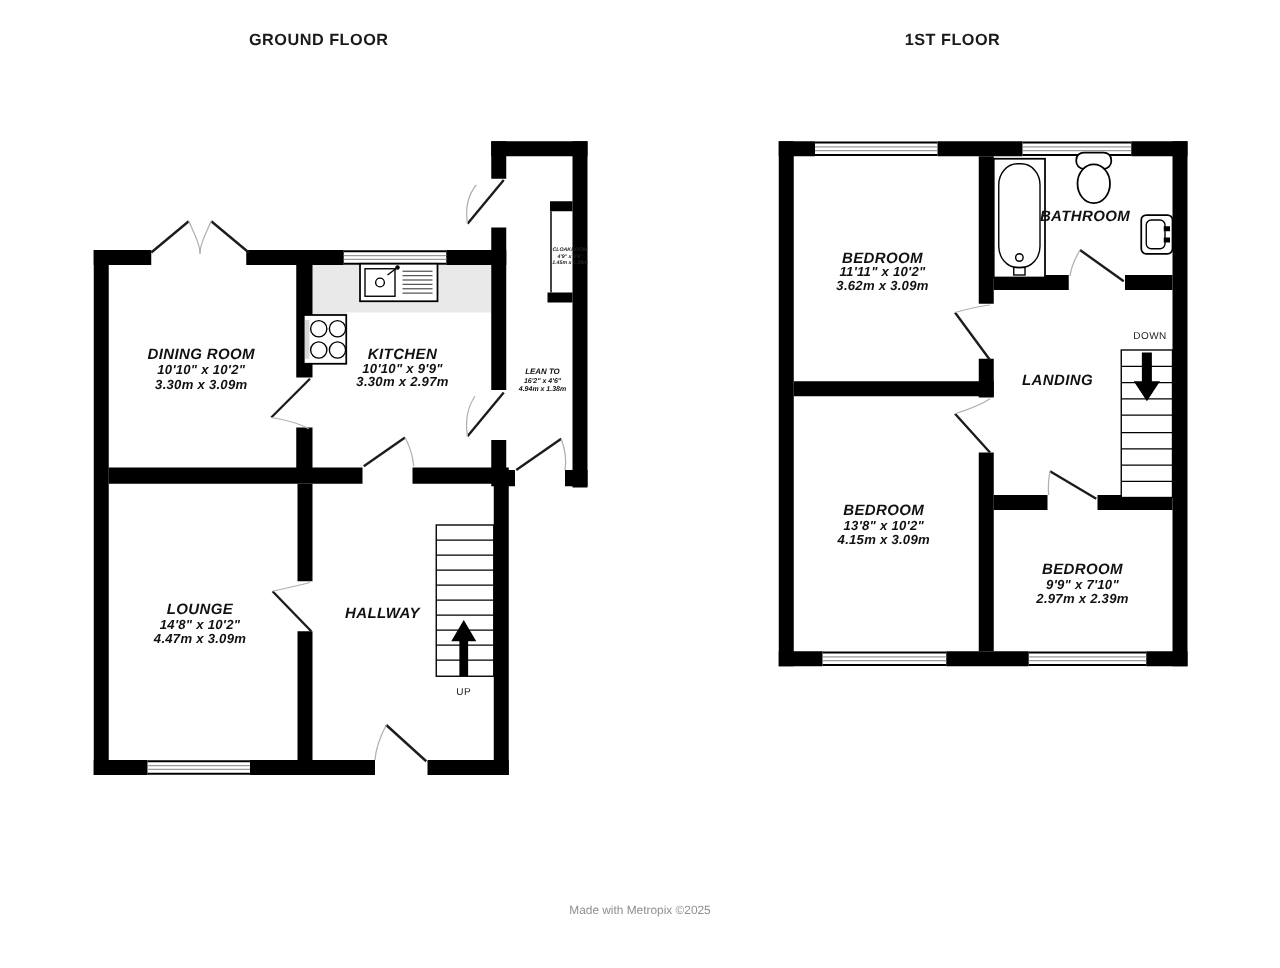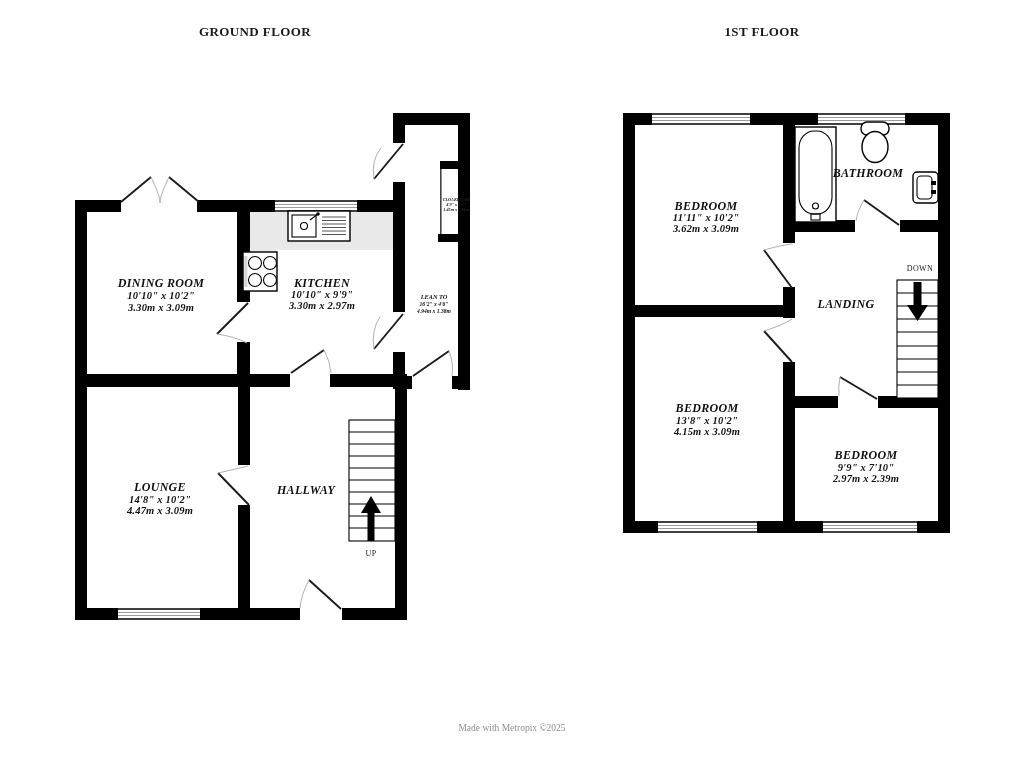--- a/index.html
+++ b/index.html
@@ -1,17 +1,17 @@
 <!DOCTYPE html>
 <html><head>
 <meta charset="utf-8">
 <style>
   html,body{margin:0;padding:0;background:#ffffff;}
   .page{position:relative;width:1024px;height:774px;background:#fff;overflow:hidden;
-        font-family:Liberation Serif, serif;}
+        font-family:Liberation Sans, sans-serif;}
   svg{position:absolute;left:0;top:0;}
   .title{font-size:13px;font-weight:bold;letter-spacing:.4px;fill:#1a1a1a;}
   .room-name{font-size:12px;font-weight:bold;font-style:italic;fill:#111;letter-spacing:.3px;}
   .room-dim{font-size:10.5px;font-weight:bold;font-style:italic;fill:#111;letter-spacing:.2px;}
   .small-name{font-size:6.3px;font-weight:bold;font-style:italic;fill:#111;}
   .small-dim{font-size:5.6px;font-weight:bold;font-style:italic;fill:#111;}
   .tiny{font-size:4.2px;font-weight:bold;font-style:italic;fill:#222;}
   .stair-label{font-size:8px;fill:#222;letter-spacing:.4px;}
   .credit{font-size:9.5px;fill:#8f8f8f;}
   text{text-anchor:middle;}

